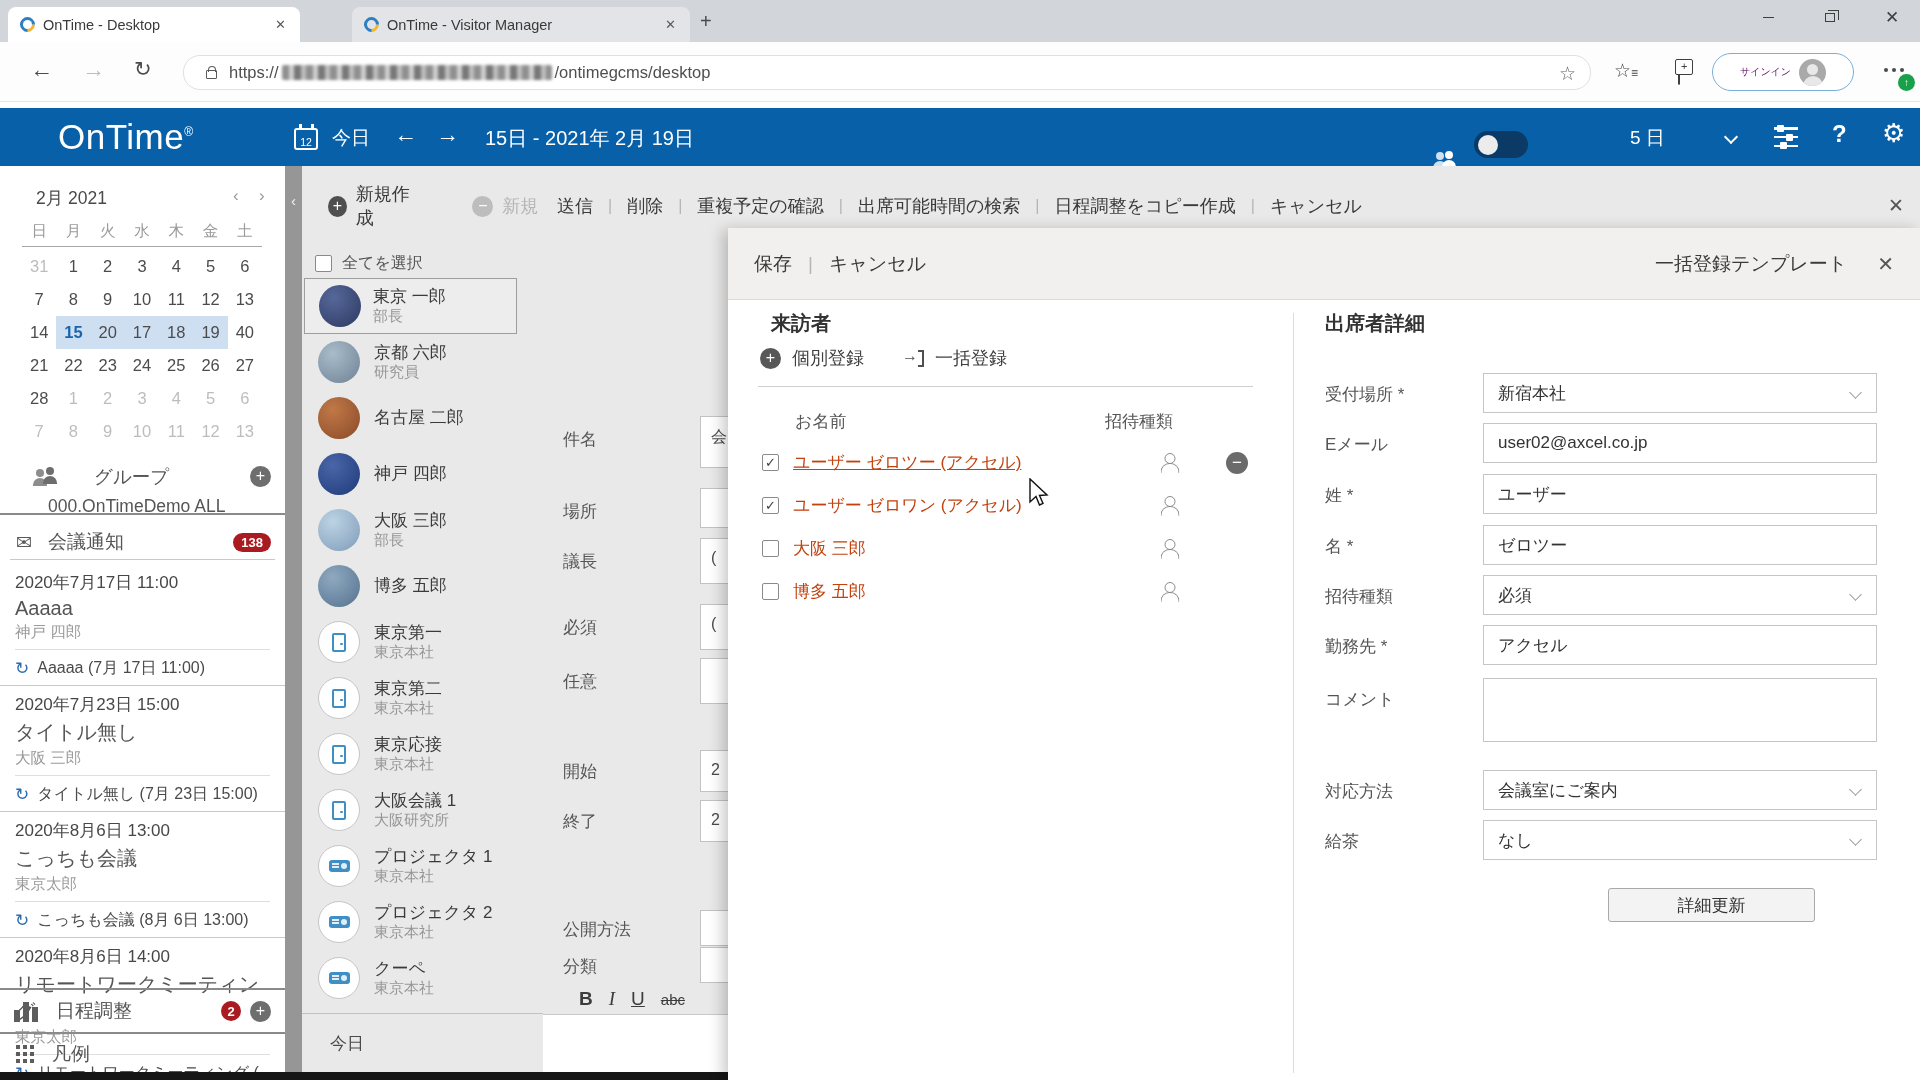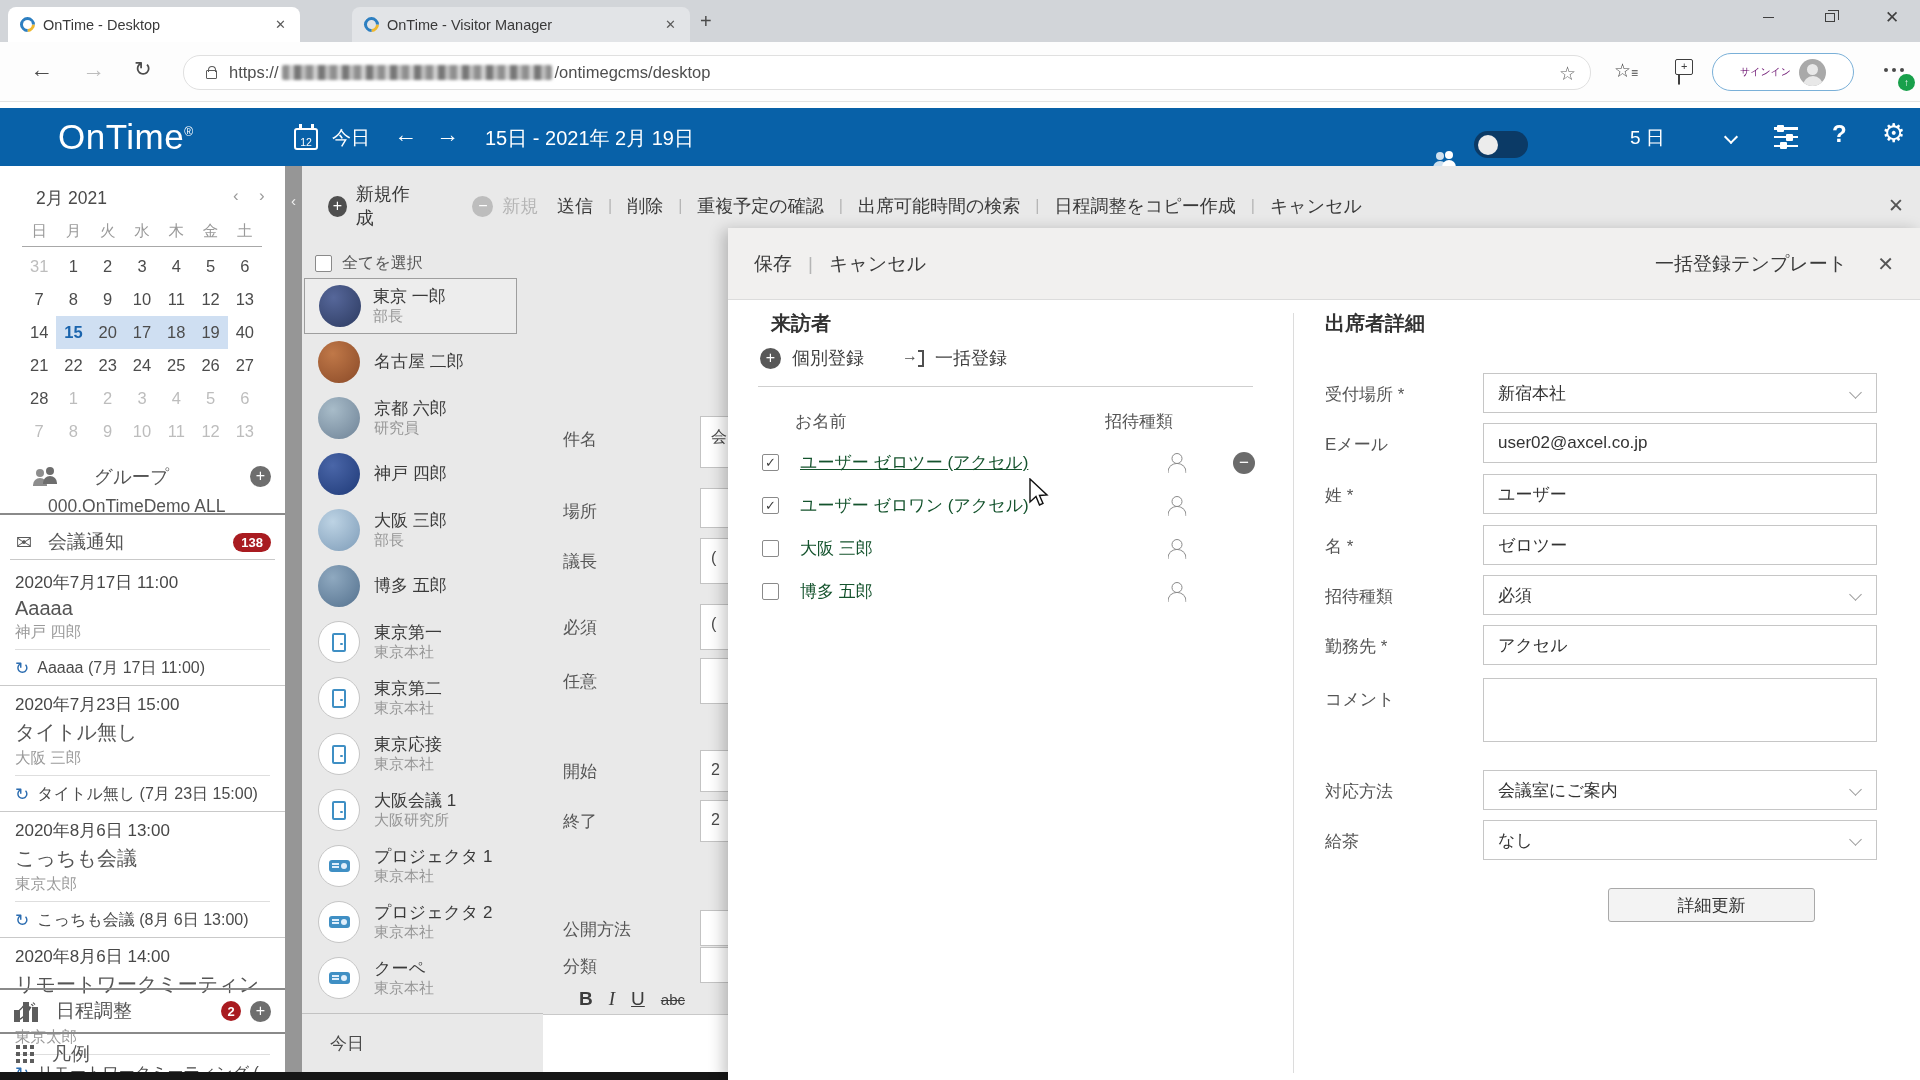--- a/index.html
+++ b/index.html
@@ -165,21 +165,21 @@
   .vbtn { display:flex; align-items:center; gap:11px; }
   .vbtn .plus-circle { background:#585858; }
   .bulk-ico { position:relative; width:20px; height:17px; color:#4f4f4f; }
   .bulk-ico .arr { position:absolute; left:-2px; top:-3px; font-size:16px; }
   .bulk-ico .bracket { position:absolute; right:0; top:0; bottom:0; width:6px; border:2px solid #4f4f4f; border-left:none; }
   #vis-divider { position:absolute; left:30px; top:158px; width:495px; border-top:1px solid #cfcfcf; }
   .vis-colhdr { position:absolute; top:182px; font-size:17px; color:#555; }
   #visitor-rows { position:absolute; left:0; top:213px; width:560px; }
   .vrow { height:43px; display:flex; align-items:center; }
   .vrow .cb { margin-left:34px; }
-  .vrow .vname { margin-left:21px; font-size:17px; color:#14532d; width:320px; white-space:nowrap; }
+  .vrow .vname { margin-left:14px; font-size:17px; color:#c2410c; width:320px; white-space:nowrap; }
   .vrow .vname.link { text-decoration:underline; }
   .inv-person { position:relative; width:20px; height:20px; margin-left:47px; flex:0 0 auto;}
   .inv-person::before { content:""; position:absolute; left:50%; top:0; transform:translateX(-50%); width:9px; height:9px; border:1.6px solid #8a8a8a; border-radius:50%; }
   .inv-person::after { content:""; position:absolute; left:50%; bottom:0; transform:translateX(-50%); width:17px; height:9px; border:1.6px solid #8a8a8a; border-bottom:none; border-radius:9px 9px 0 0; }
   .vrow .minus2 { width:22px; height:22px; border-radius:50%; background:#6b6b6b; color:#fff; font-size:17px;
     display:flex; align-items:center; justify-content:center; margin-left:46px; }
   #vdivider { position:absolute; left:565px; top:85px; height:760px; border-left:1px solid #dcdcdc; }
   #detail-fields { position:absolute; left:0; top:0; width:1416px; height:852px; }
   .drow-label { position:absolute; left:597px; font-size:17px; color:#555; }
   .dctl { position:absolute; left:755px; width:394px; border:1px solid #c6c6c6; background:#fff;
@@ -432,30 +432,30 @@
   </div>
   <div id="people-list">
       <div class="pitem selected">
         <span class="pavatar photo" style="--c1: #2c3a60; --c2: #56679a;"></span>
         <div>
           <div class="pname">東京 一郎</div>
           <div class="psub">部長</div>
         </div>
       </div>
       <div class="pitem">
-        <span class="pavatar photo" style="--c1: #8a4a28; --c2: #c07848;"></span>
-        <div>
-          <div class="pname">名古屋 二郎</div>
-        </div>
-      </div>
-      <div class="pitem">
         <span class="pavatar photo" style="--c1: #6e8296; --c2: #a8bcc9;"></span>
         <div>
           <div class="pname">京都 六郎</div>
           <div class="psub">研究員</div>
+        </div>
+      </div>
+      <div class="pitem">
+        <span class="pavatar photo" style="--c1: #8a4a28; --c2: #c07848;"></span>
+        <div>
+          <div class="pname">名古屋 二郎</div>
         </div>
       </div>
       <div class="pitem">
         <span class="pavatar photo" style="--c1: #1f3a78; --c2: #4a66a8;"></span>
         <div>
           <div class="pname">神戸 四郎</div>
         </div>
       </div>
       <div class="pitem">
         <span class="pavatar photo" style="--c1: #7e9cb8; --c2: #bdd3e4;"></span>

